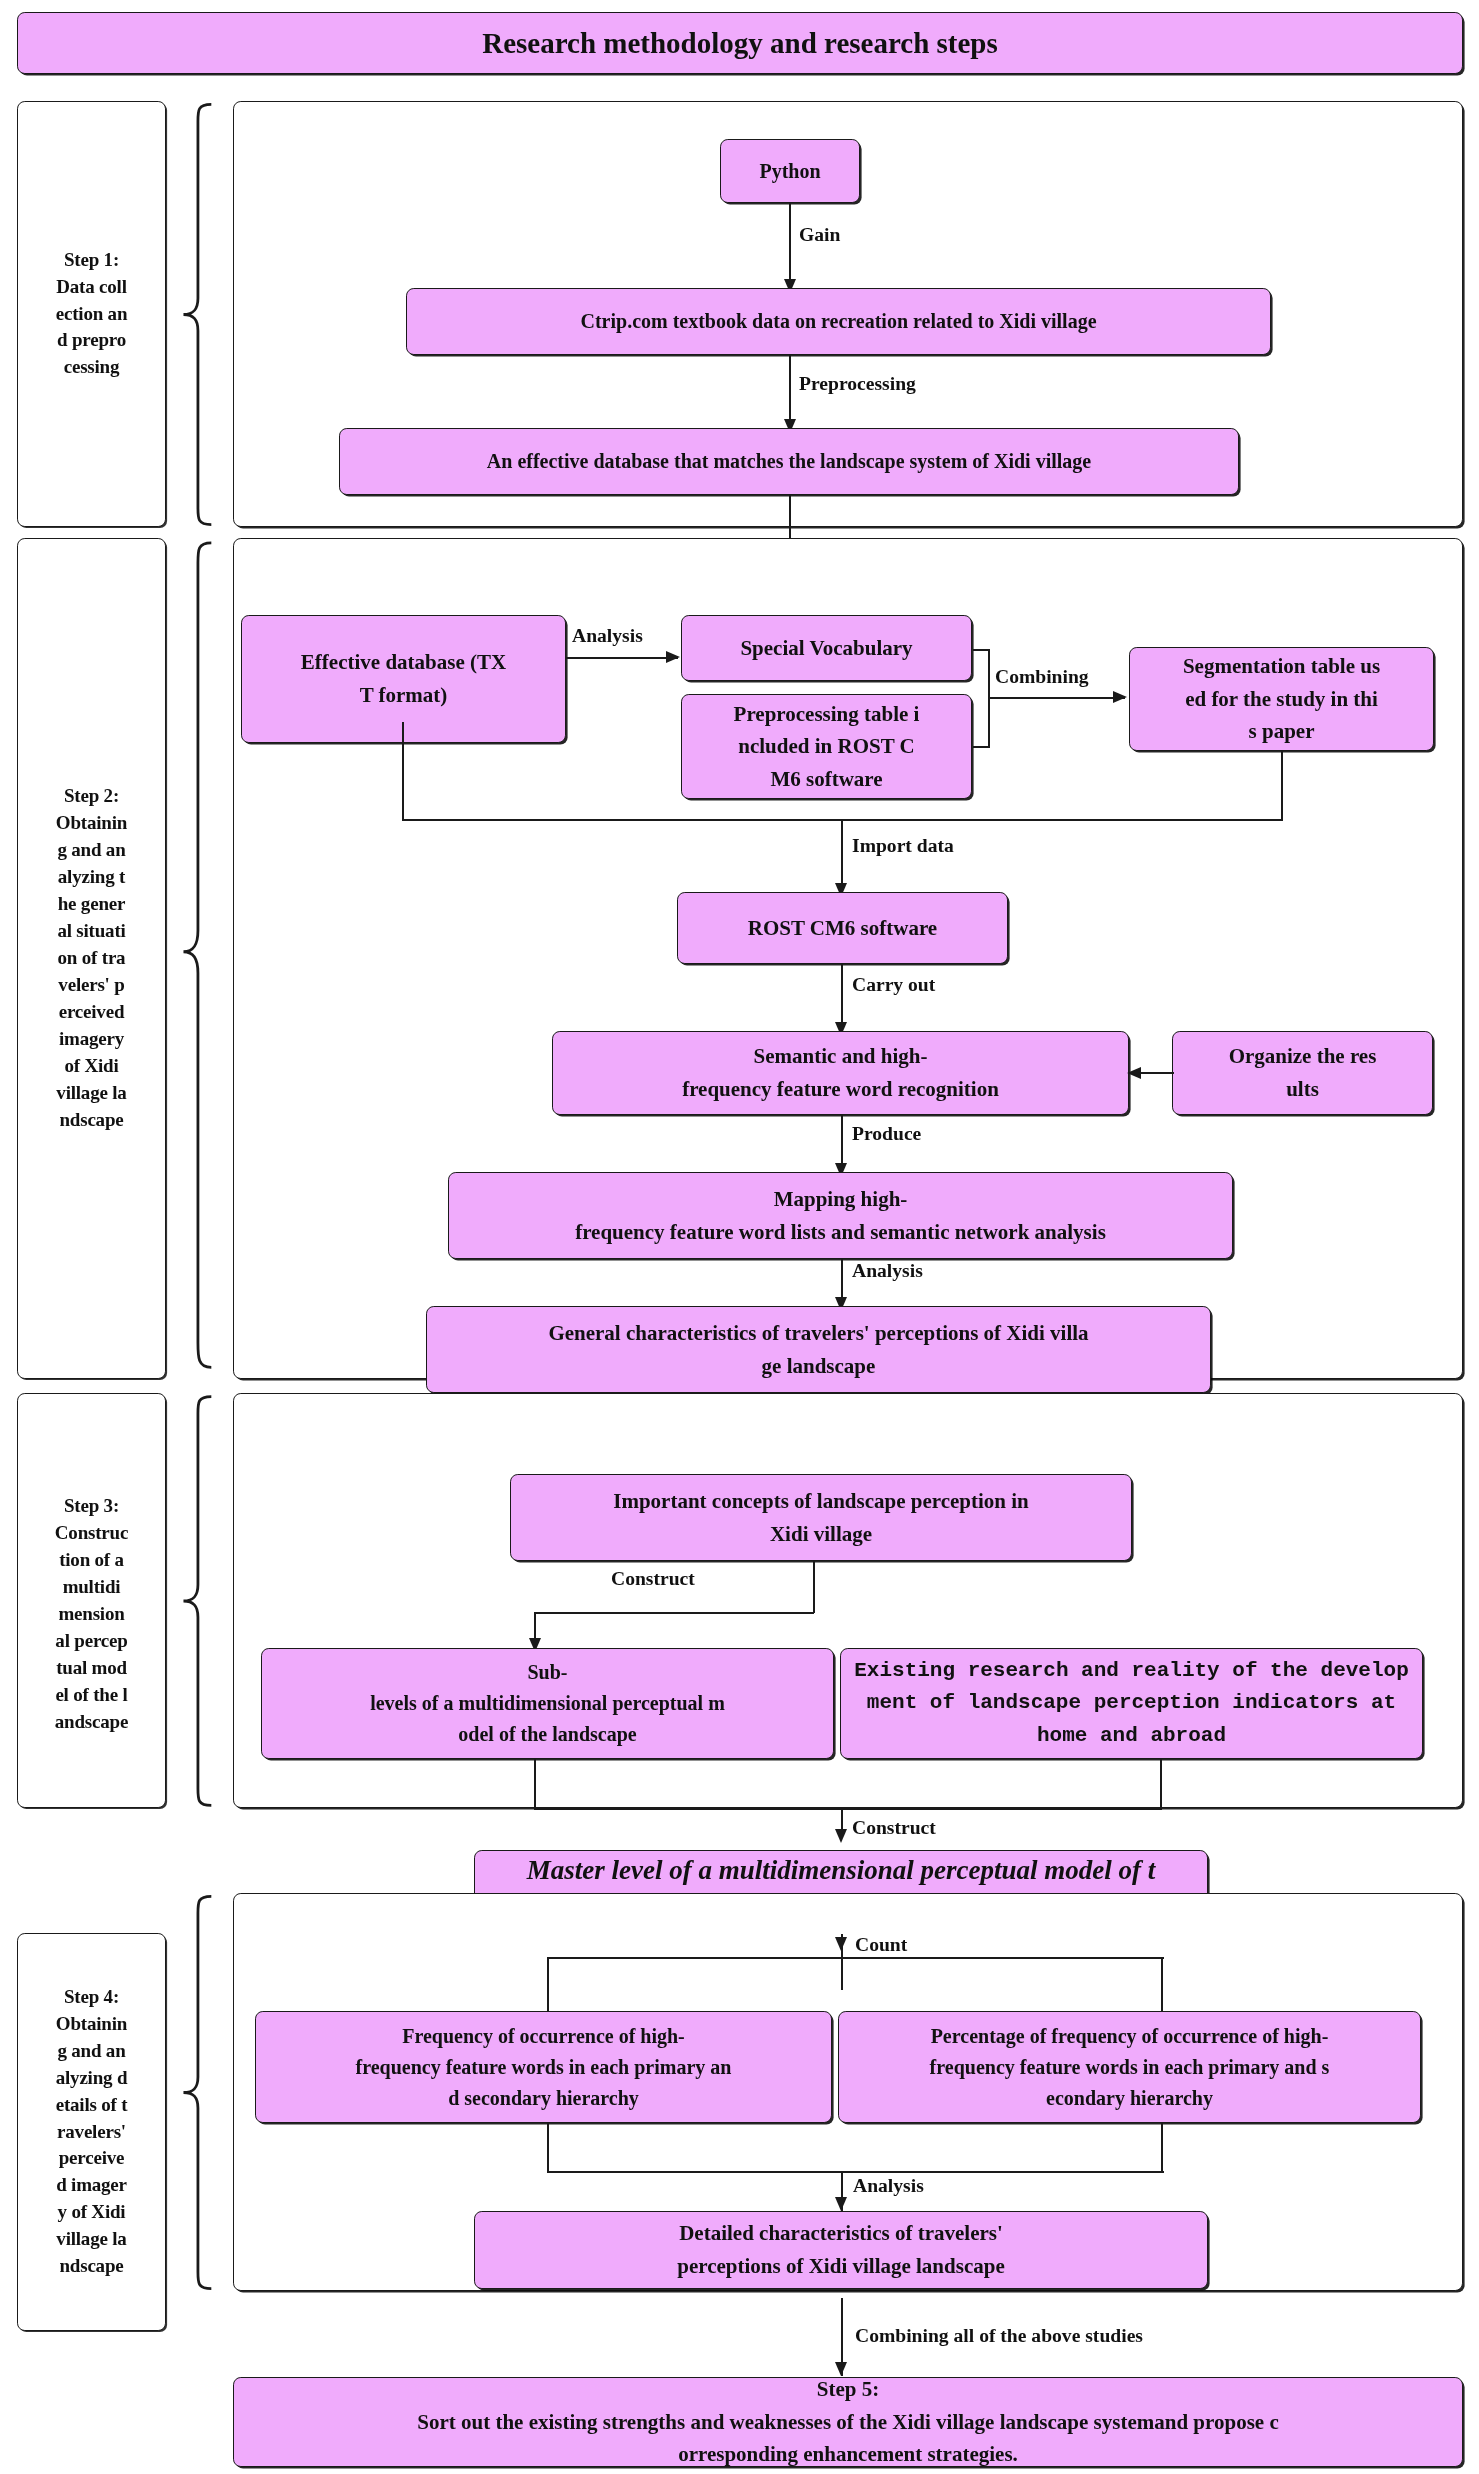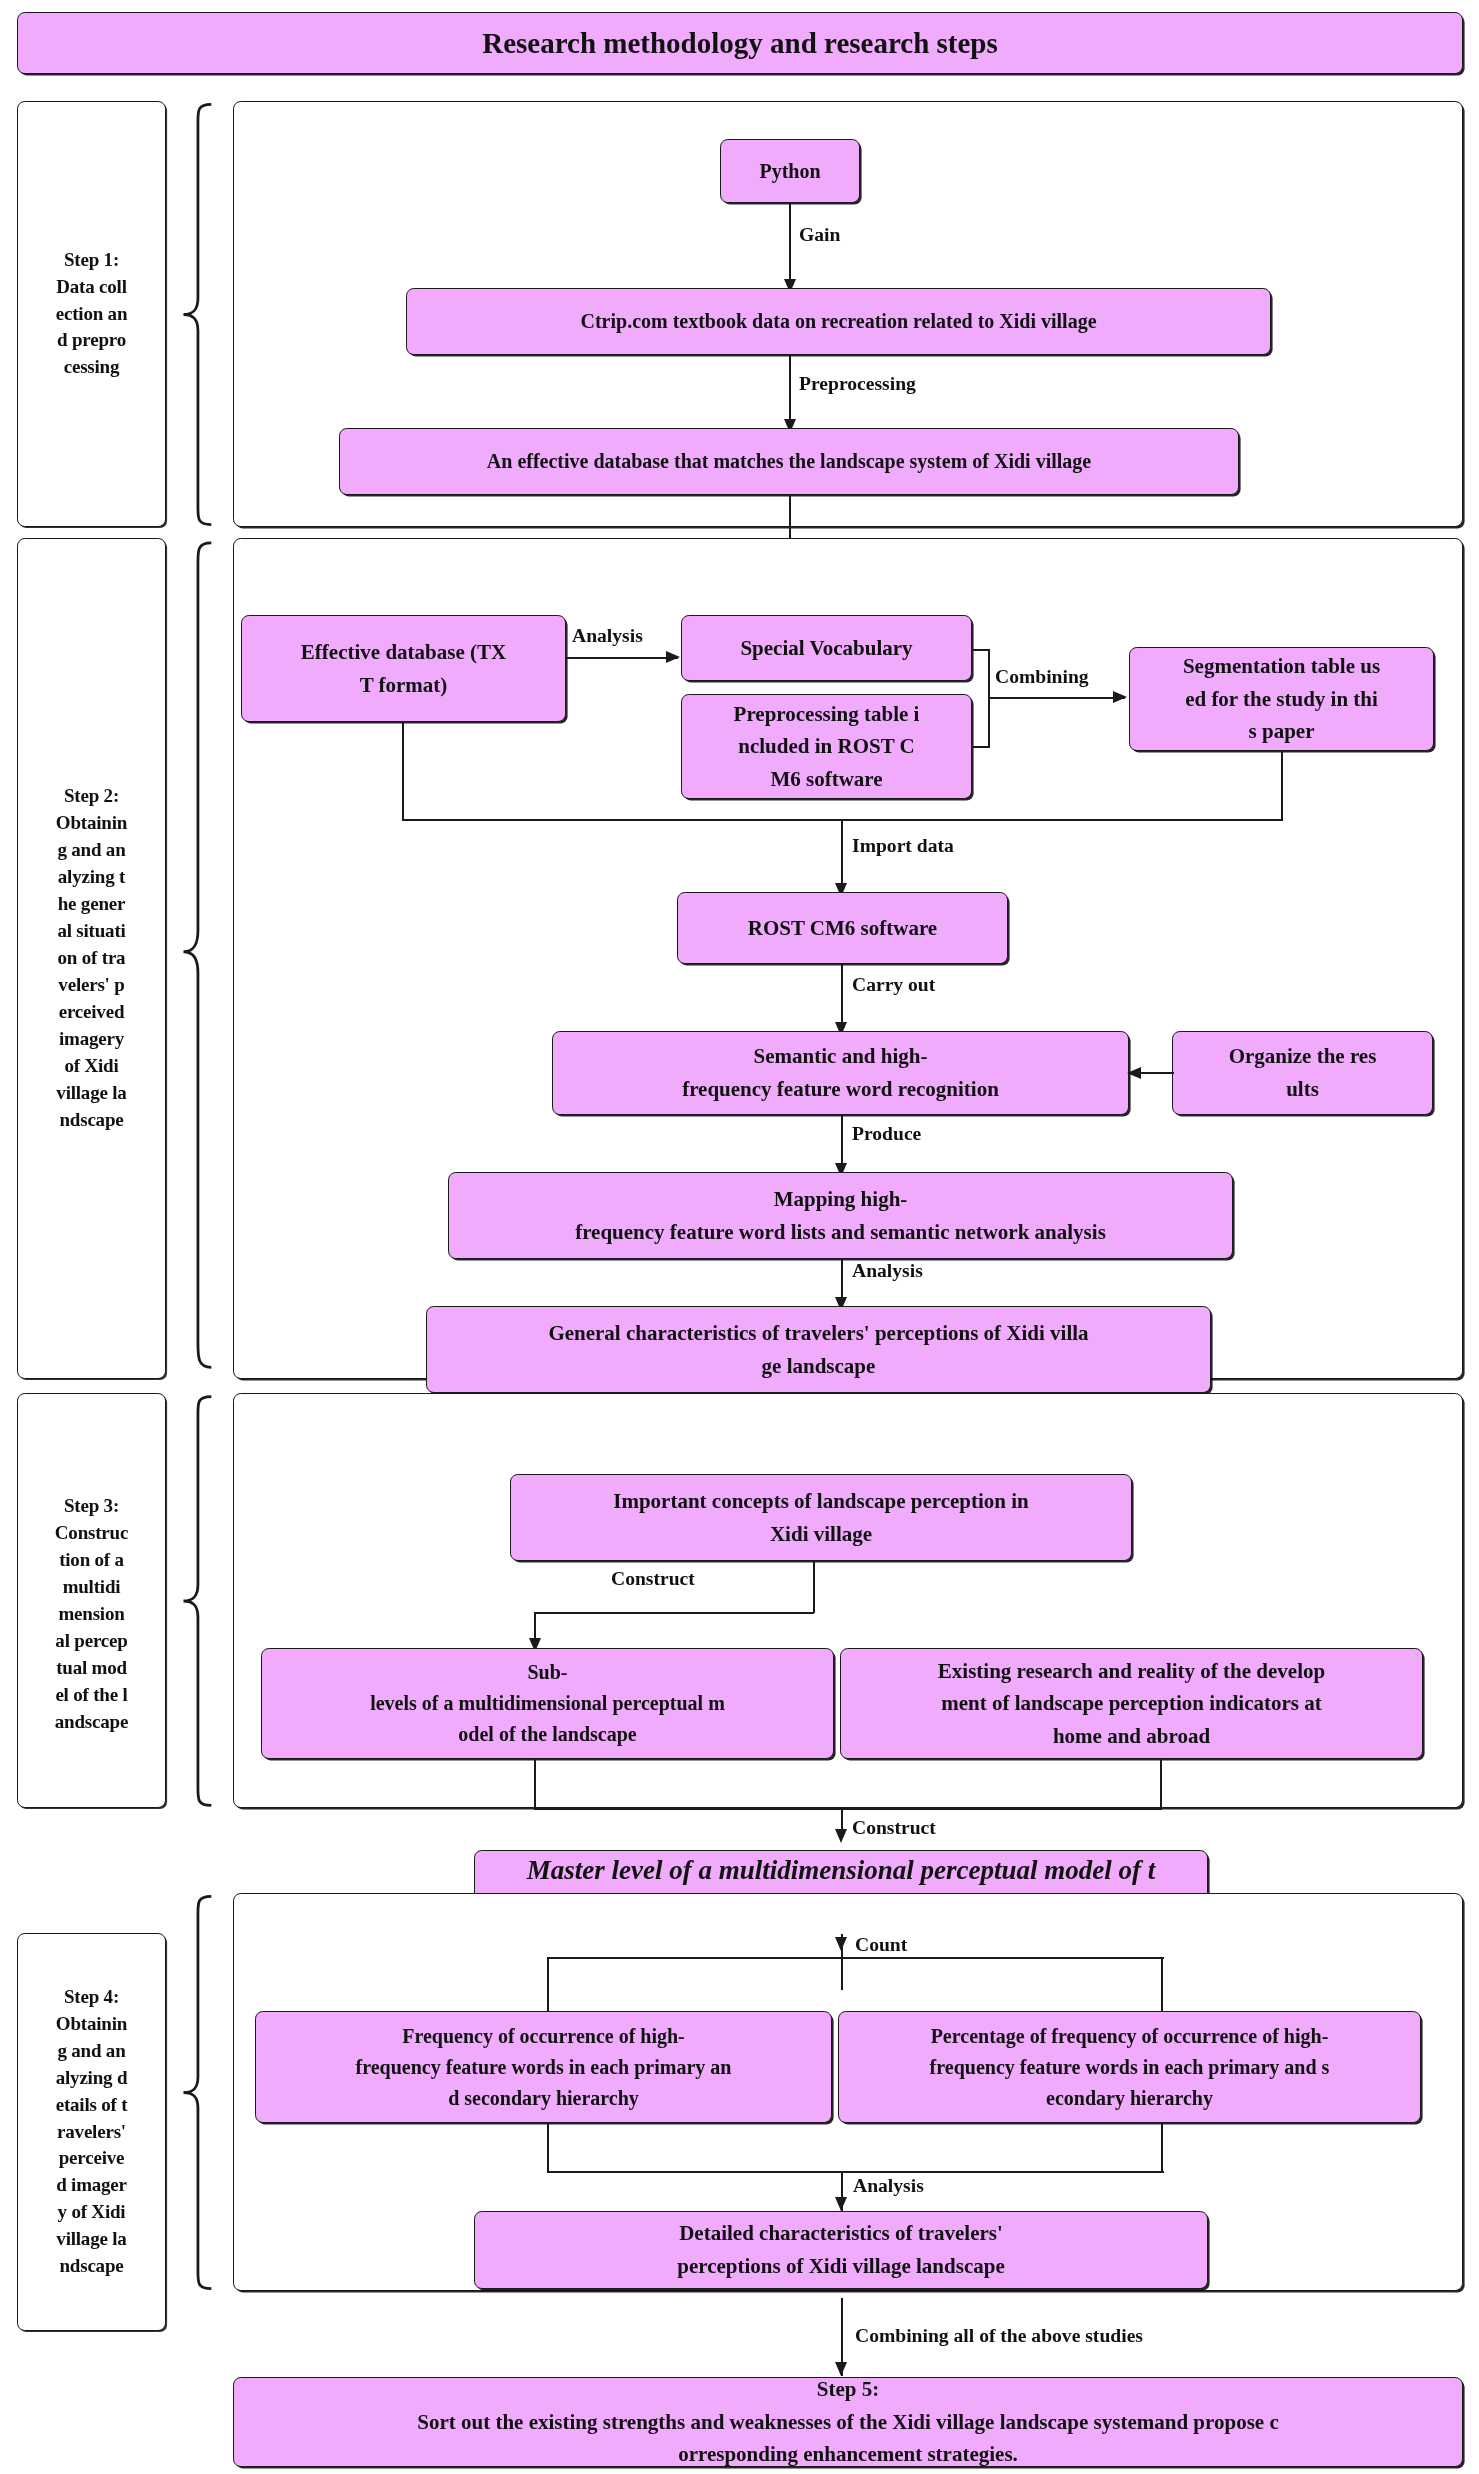--- a/index.html
+++ b/index.html
@@ -130,21 +130,21 @@
 imagery
 of Xidi
 village la
 ndscape</span>
 </div>
 <svg class="brace" style="left:179px;top:538px;" width="39" height="842" viewBox="0 0 70 1502">
   <path d="M58 4 C34 4 34 16 34 40 L34 700 C34 726 26 738 8 738 C26 738 34 750 34 776 L34 1440 C34 1466 34 1484 58 1484" fill="none" stroke="#1a1a1a" stroke-width="5"></path>
 </svg>
 <div class="panel" style="left:233px;top:538px;width:1230px;height:841px;"></div>
 
-<div class="fbox node" style="left:241px;top:615px;width:325px;height:107px;font-size:21px;">
+<div class="fbox node" style="left:241px;top:615px;width:325px;height:128px;font-size:21px;">
   <span style="white-space:pre-line;">Effective database (TX
 T format)</span>
 </div>
 
 <div class="hline" style="left:566px;top:657px;width:112px;"></div>
 <div class="arrowright" style="left:666px;top:651px;"></div>
 <div class="elabel" style="left:572px;top:625px;">Analysis</div>
 
 <div class="fbox node" style="left:681px;top:615px;width:291px;height:66px;font-size:21px;">
   <span style="white-space:pre-line;">Special Vocabulary</span>
@@ -244,21 +244,21 @@
 <div class="vline" style="left:534px;top:1612px;height:35px;"></div>
 <div class="arrowdown" style="left:529px;top:1638px;"></div>
 <div class="elabel" style="left:611px;top:1568px;">Construct</div>
 
 <div class="fbox node" style="left:261px;top:1648px;width:573px;height:111px;font-size:20px;text-align:center;">
   <span style="white-space:pre-line;">Sub-
 levels of a multidimensional perceptual m
 odel of the landscape</span>
 </div>
 
-<div class="fbox node" style="left:840px;top:1648px;width:583px;height:111px;font-size:21px;">
+<div class="fbox node" style="left:840px;top:1648px;width:583px;height:111px;font-size:21px;font-family:Liberation Mono, monospace;">
   <span style="white-space:pre-line;">Existing research and reality of the develop
 ment of landscape perception indicators at
 home and abroad</span>
 </div>
 
 <div class="vline" style="left:534px;top:1759px;height:50px;"></div>
 <div class="vline" style="left:1160px;top:1759px;height:50px;"></div>
 <div class="hline" style="left:534px;top:1808px;width:628px;"></div>
 <div class="vline" style="left:841px;top:1808px;height:29px;"></div>
 <div class="arrowdown" style="left:835px;top:1829px;"></div>

